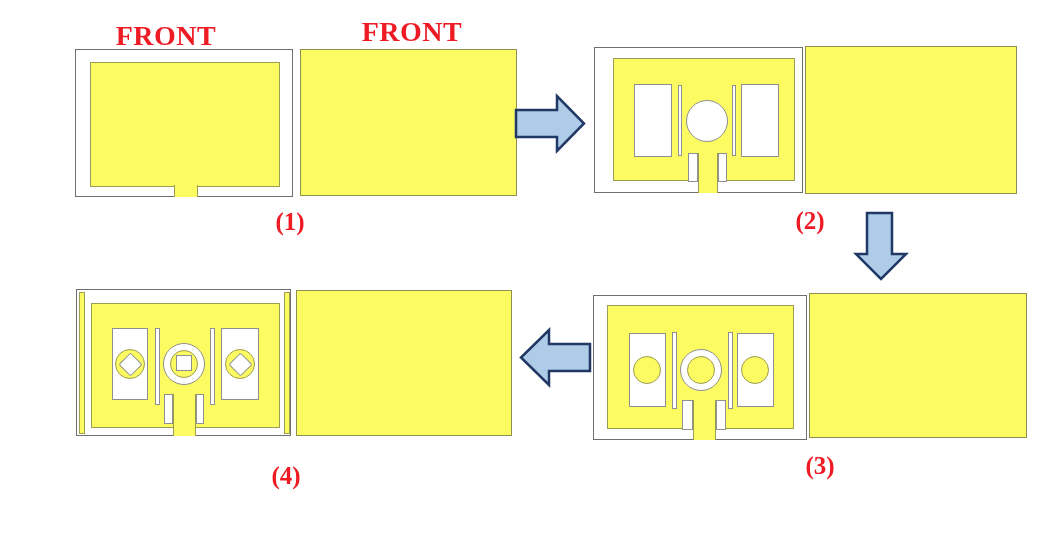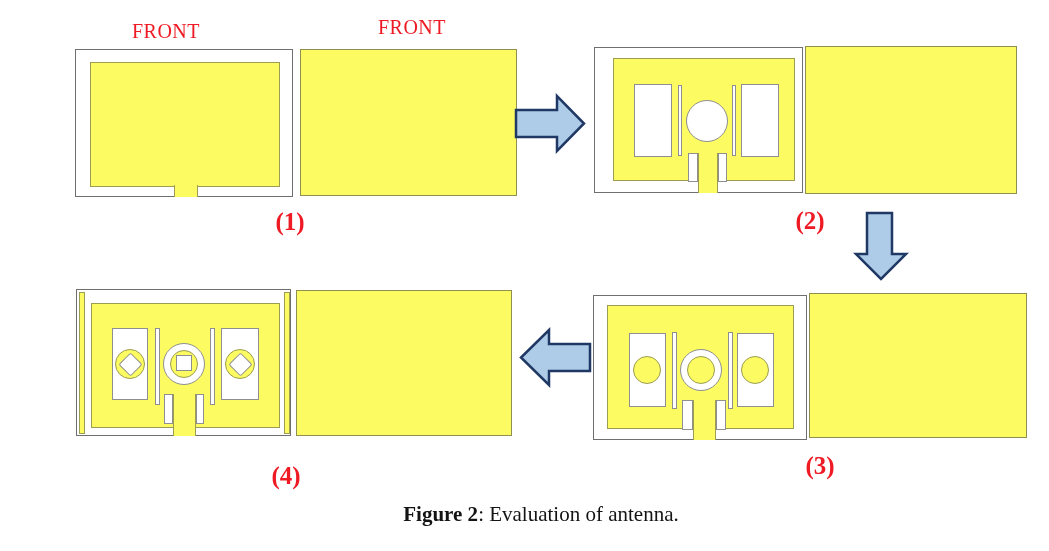--- a/index.html
+++ b/index.html
@@ -13,21 +13,21 @@
   .board.back-board { background: var(--copper); border: 1px solid #8f8f4f; }
   .patch, .yel { position: absolute; background: var(--copper); border: 1px solid #9c9c52; }
   .cut { position: absolute; background: #fff; border: 1px solid #8f8f8f; }
   .circle { border-radius: 50%; }
   .diamond { transform: rotate(45deg); border-radius: 2px; }
   .feed { position: absolute; background: var(--copper);
           border-left: 1px solid #9c9c52; border-right: 1px solid #9c9c52; }
   .strip { position: absolute; background: var(--copper); border: 1px solid #9c9c52; }
   .side-label {
     position: absolute; transform: translateX(-50%);
-    color: var(--label-red); font-weight: normal; font-size: 20px;
+    color: var(--label-red); font-weight: bold; font-size: 28px;
     letter-spacing: 0.5px; white-space: nowrap;
   }
   .step-label {
     position: absolute; transform: translateX(-50%);
     color: var(--label-red); font-weight: bold; font-size: 25px; white-space: nowrap;
   }
   .caption {
     position: absolute; left: 541px; top: 502px; transform: translateX(-50%);
     color: var(--caption-text); font-size: 21px; white-space: nowrap;
   }
@@ -101,17 +101,14 @@
   </div>
   <div class="board back-board" style="left:296px; top:290px; width:216px; height:146px;"></div>
   <div class="step-label" style="left:286px; top:462px;">(4)</div>
 
   <svg class="arrows" width="1049" height="551" viewBox="0 0 1049 551">
     <polygon points="516,110 557,110 557,96 584,123.5 557,151 557,137 516,137" fill="var(--arrow-fill)" stroke="var(--arrow-stroke)" stroke-width="2.5"></polygon>
     <polygon points="867,213 892,213 892,254 906,254 881,279 856,254 867,254" fill="var(--arrow-fill)" stroke="var(--arrow-stroke)" stroke-width="2.5"></polygon>
     <polygon points="590,344 549,344 549,330 521,357.5 549,385 549,371 590,371" fill="var(--arrow-fill)" stroke="var(--arrow-stroke)" stroke-width="2.5"></polygon>
   </svg>
 
-  <div class="caption">
-    <span class="cap-title">Figure 2</span><span>: Evaluation of antenna.</span>
-  </div>
 
 </div>
 
 </body></html>

